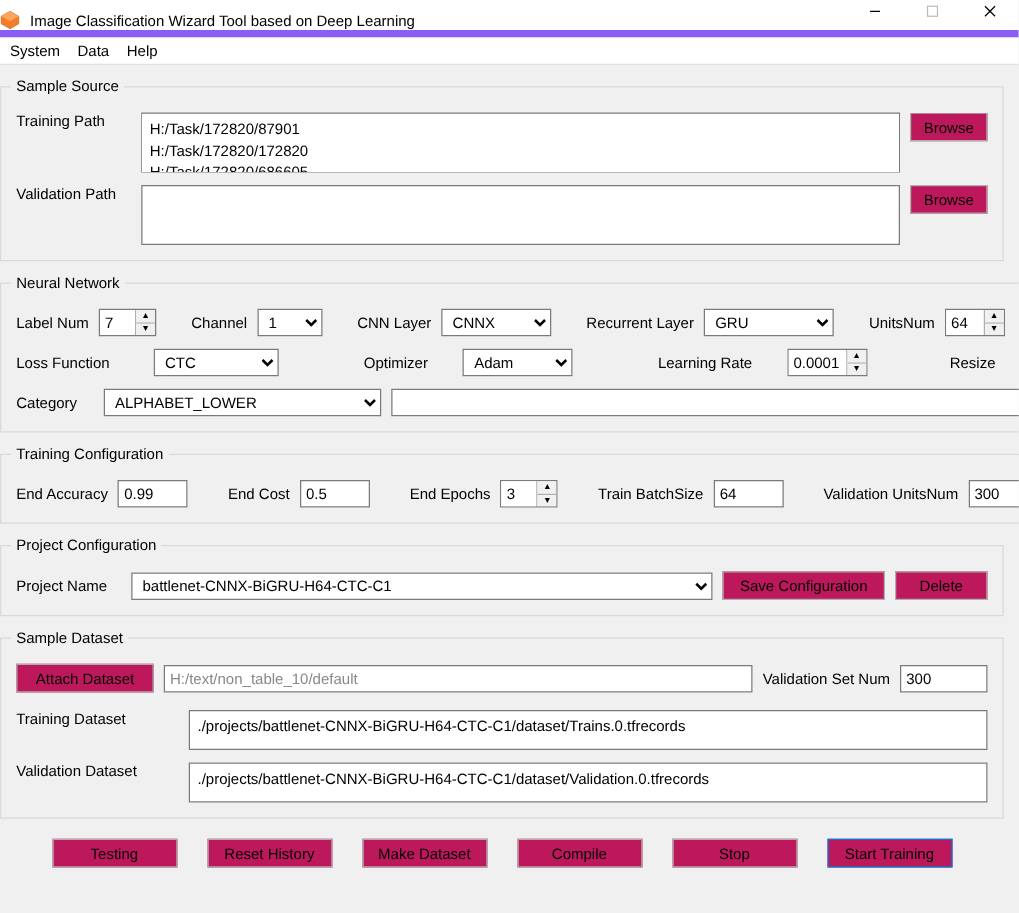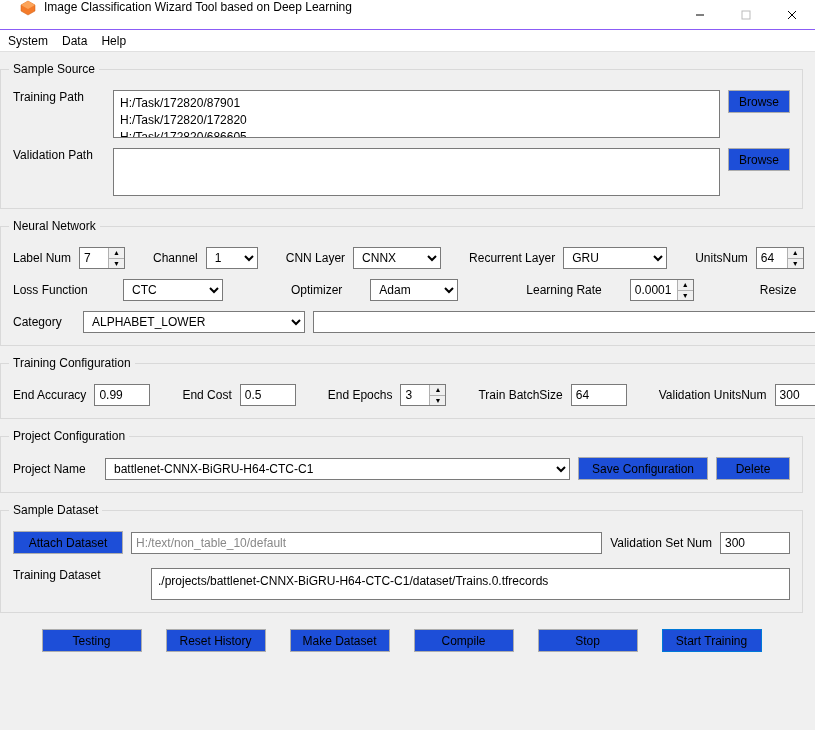--- a/index.html
+++ b/index.html
@@ -9,23 +9,23 @@
   background: #f0f0f0;
   color: #000;
   width: 815px;
   height: 730px;
   overflow: hidden;
 }
 .titlebar {
   background: #fff;
   height: 30px;
   display: flex;
-  align-items: flex-start;
-  padding-left: 20px;
-  border-bottom: 1px solid #8b5cf6;
+  align-items: flex-end;
+  padding-left: 0;
+  border-bottom: 6px solid #8b5cf6;
 }
 .title-icon {
   width: 16px; height: 16px; margin-right: 8px;
 }
 .title-text { flex: 1; font-size: 12px; }
 .win-controls { display: flex; }
 .win-btn {
   width: 46px; height: 30px; display: flex; align-items: center; justify-content: center;
   font-size: 10px; color: #333; cursor: pointer;
 }
@@ -78,21 +78,21 @@
   line-height: 1.4;
   padding: 4px 6px;
 }
 select {
   height: 22px;
   background: #fff;
 }
 button {
   font-family: inherit;
   font-size: 12px;
-  background: #1d4ed8;
+  background: #be185d;
   border: 1px solid #adadad;
   height: 23px;
   padding: 0 10px;
   cursor: pointer;
   min-width: 60px;
 }
 .spinner {
   display: inline-flex;
   border: 1px solid #7a7a7a;
   height: 22px;
@@ -291,20 +291,24 @@
   <div class="row">
     <button style="min-width:110px">Attach Dataset</button>
     <input type="text" class="txt" style="flex: 1 1 0%; color: rgb(136, 136, 136);" disabled="" value="H:/text/non_table_10/default">
     <span class="lbl">Validation Set Num</span>
     <input type="text" class="txt" style="width: 70px;" value="300">
   </div>
   <div class="row" style="align-items:flex-start; margin-top:14px;">
     <span class="lbl" style="width:130px">Training Dataset</span>
     <div class="multiline-box" style="flex:1">./projects/battlenet-CNNX-BiGRU-H64-CTC-C1/dataset/Trains.0.tfrecords</div>
   </div>
+  <div class="row" style="align-items:flex-start; margin-top:10px;">
+    <span class="lbl" style="width:130px">Validation Dataset</span>
+    <div class="multiline-box" style="flex:1">./projects/battlenet-CNNX-BiGRU-H64-CTC-C1/dataset/Validation.0.tfrecords</div>
+  </div>
 </fieldset>
 
 <div class="bottom-buttons">
   <button>Testing</button>
   <button>Reset History</button>
   <button>Make Dataset</button>
   <button>Compile</button>
   <button>Stop</button>
   <button style="border:1px solid #0078d7">Start Training</button>
 </div>

